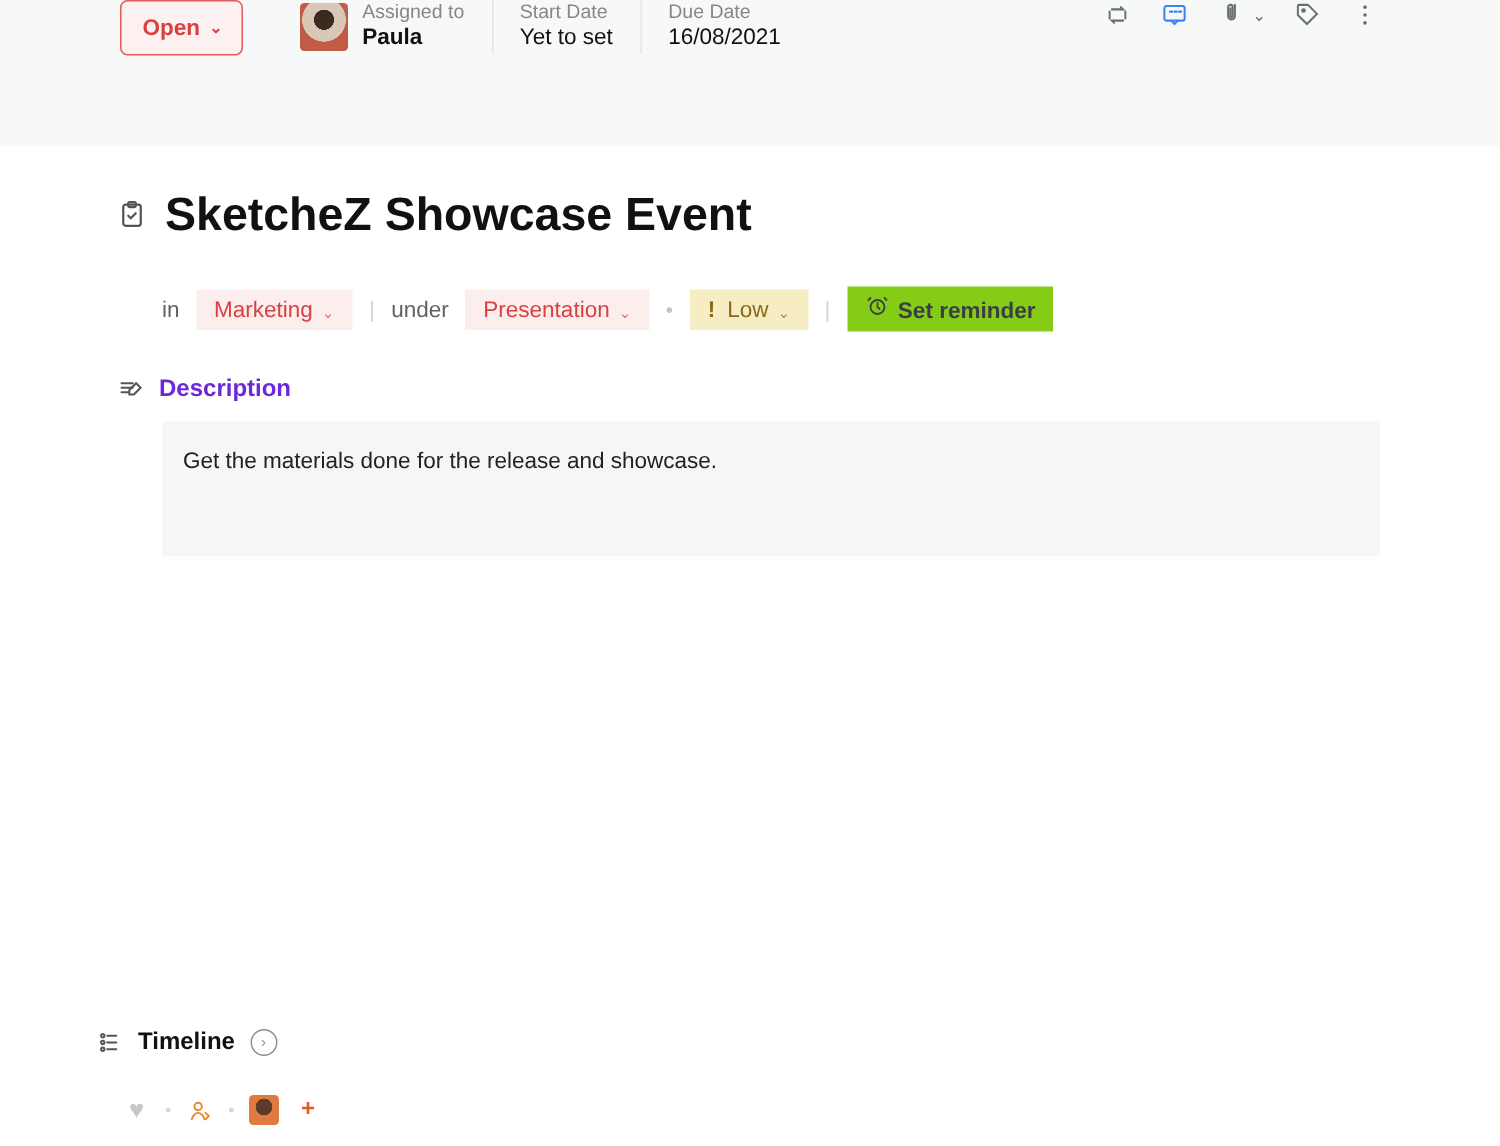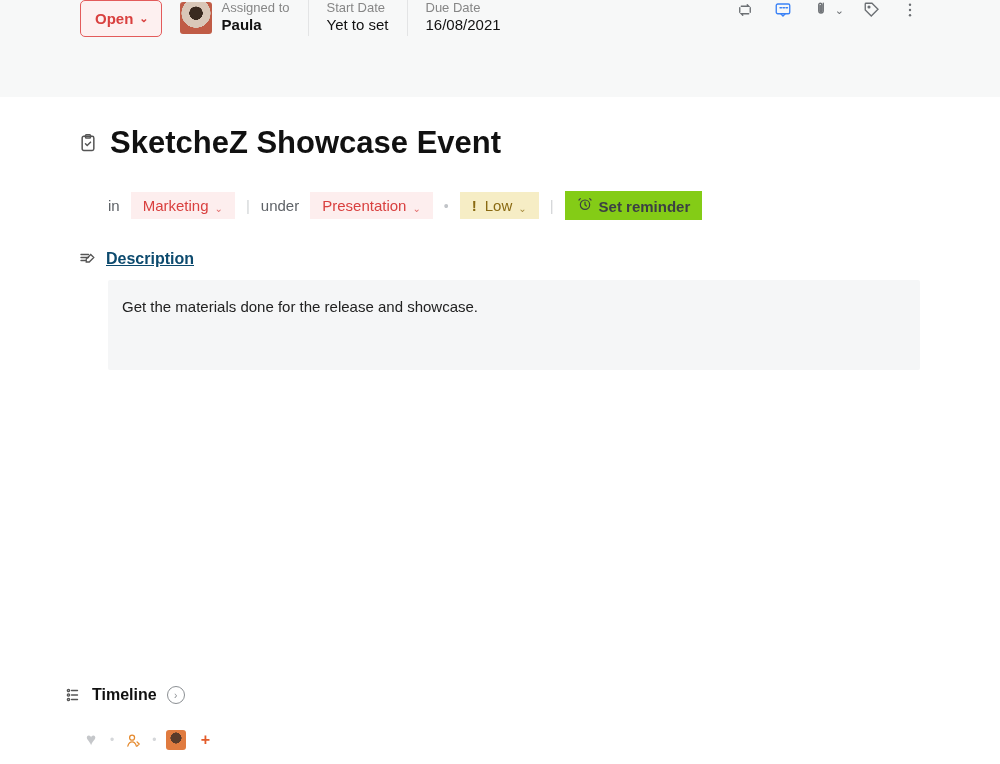--- a/index.html
+++ b/index.html
@@ -35,20 +35,21 @@
     align-items: center;
     gap: 6px;
     cursor: pointer;
   }
   .status-btn .chev { font-size: 11px; }
 
   .assigned-block {
     display: flex;
     align-items: center;
     gap: 10px;
+    margin-left: 20px;
   }
   .avatar {
     width: 32px;
     height: 32px;
     border-radius: 3px;
     background: radial-gradient(circle at 50% 35%, #3a2a20 0 25%, #d9c7b8 26% 55%, #c05c46 56% 100%);
   }
   .meta-pair { display:flex; flex-direction:column; line-height:1.25; }
   .meta-label { font-size:13px; color:#868686; }
   .meta-value { font-size:15px; color:#111; font-weight:600; }
@@ -122,21 +123,21 @@
   .bar-sep {
     color:#d3d5d7;
   }
 
   
   .section-head {
     display:flex; align-items:center; gap:10px;
     margin-bottom: 12px;
   }
   .section-head .sh-icon { width:18px; height:18px; color:#555; }
-  .section-head .sh-label { font-size:16px; font-weight:600; color:#0c4a6e;text-decoration:underline; }
+  .section-head .sh-label { font-size:16px; font-weight:600; color:#6d28d9; }
 
   .desc-box {
     margin-left: 30px;
     background:#f5f6f7;
     border-radius:2px;
     padding: 18px 14px;
     min-height: 90px;
     font-size:15px;
     color:#222;
   }

